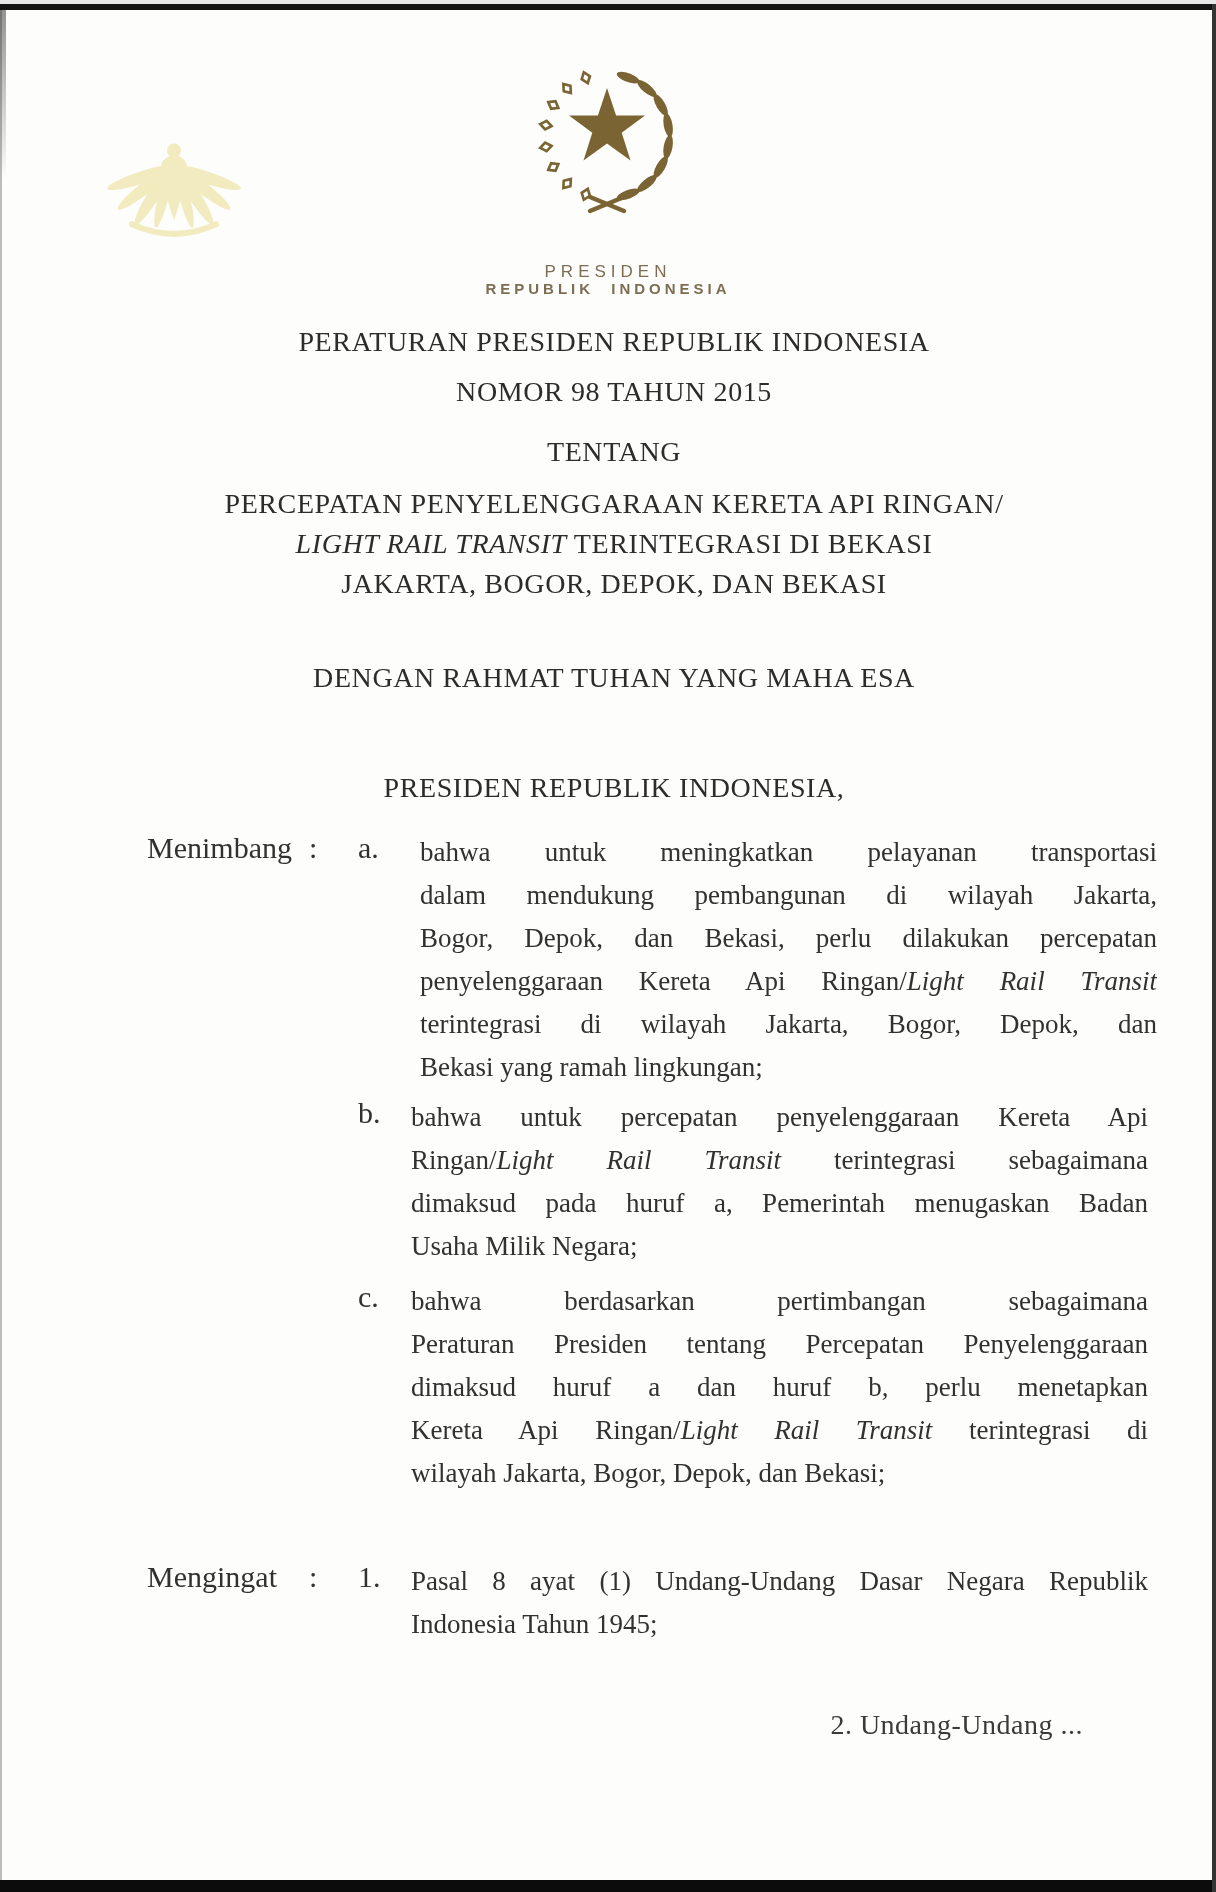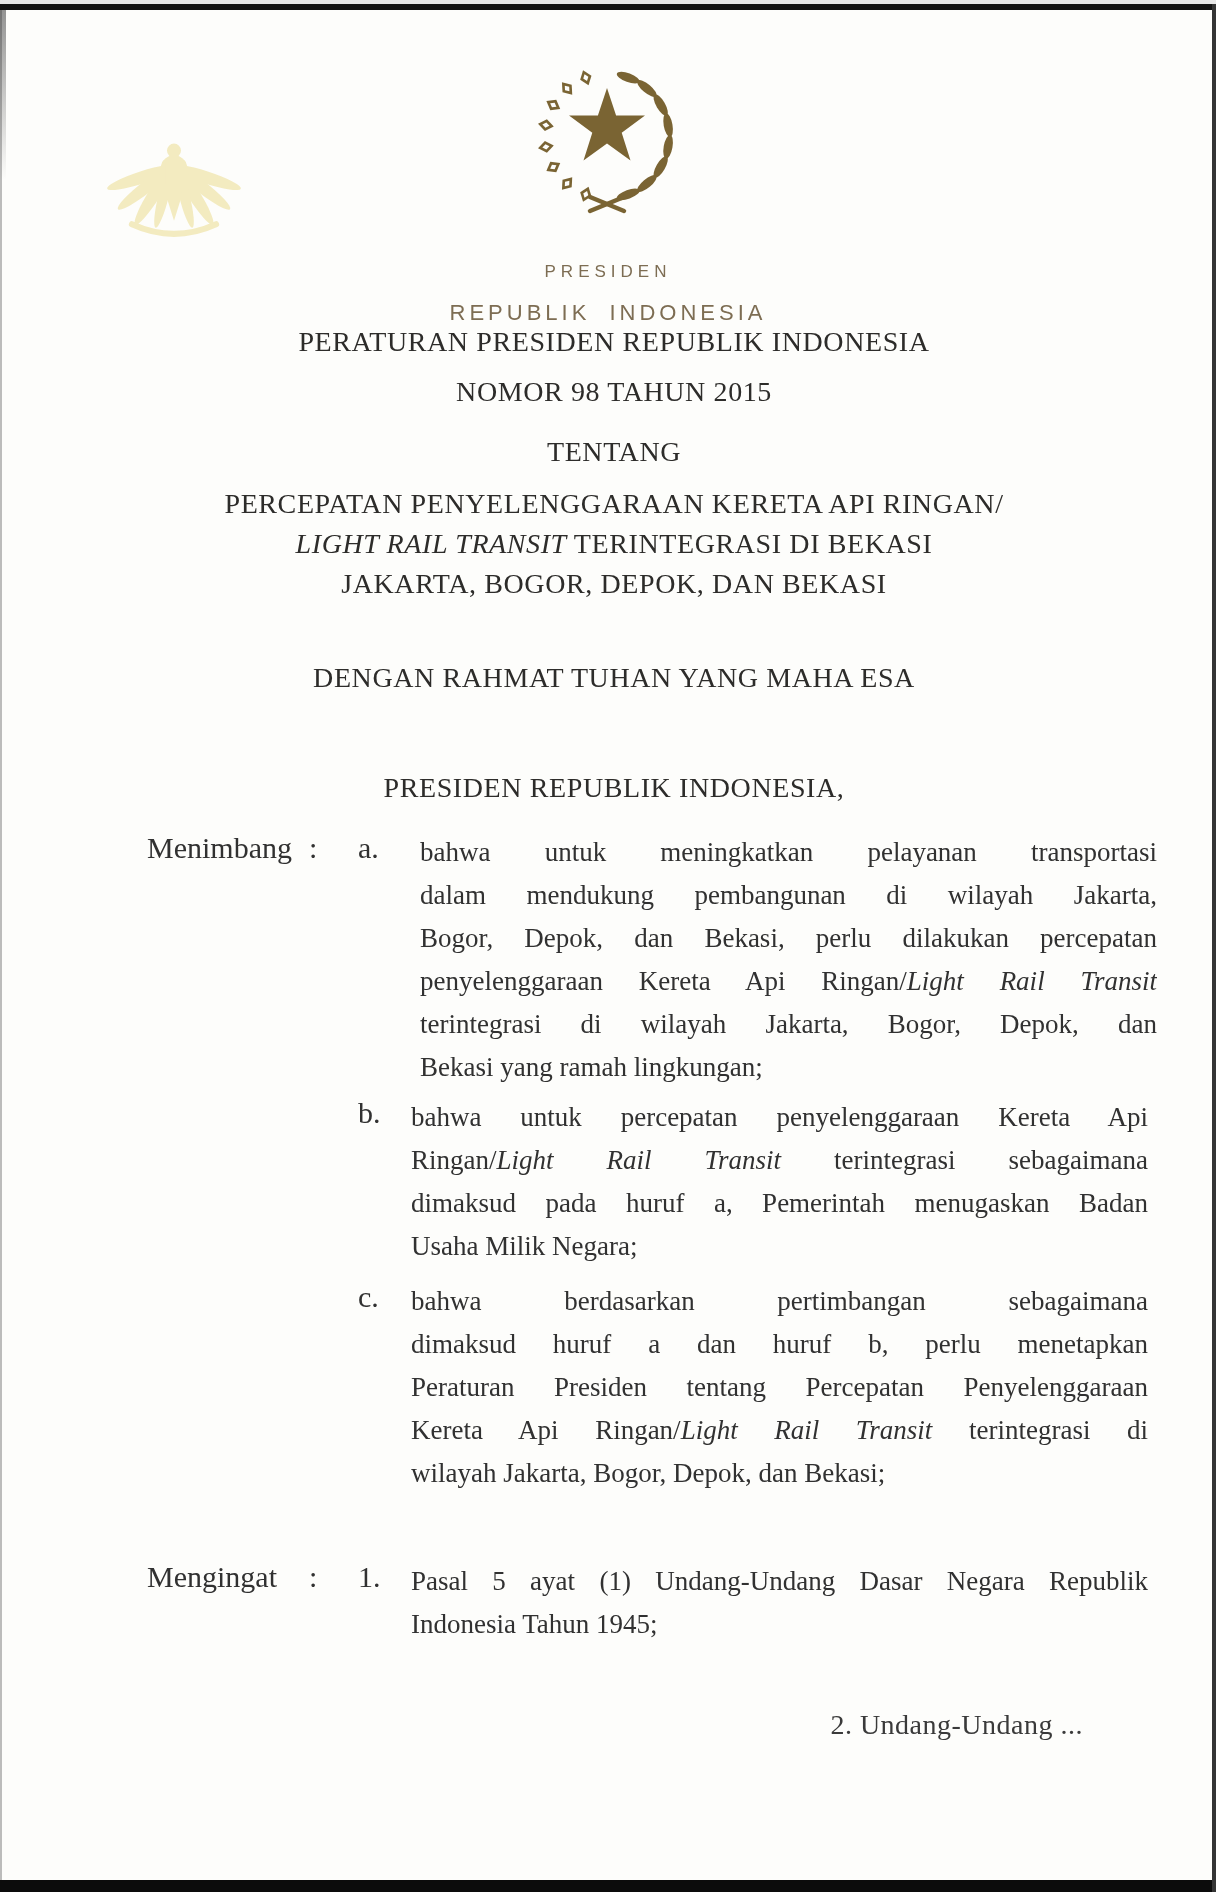--- a/index.html
+++ b/index.html
@@ -18,21 +18,21 @@
   
   .watermark{position:absolute;left:85px;top:66px;width:178px;height:184px;color:var(--watermark_yellow,#f4ecc0);filter:blur(.6px);}
   .watermark svg{width:100%;height:100%;}
   
   .emblem{position:absolute;left:521px;top:52px;width:172px;height:162px;color:var(--emblem_gold,#7a6433);}
   .emblem svg{width:100%;height:100%;}
   
   .letterhead{position:absolute;left:0;width:1216px;text-align:center;
     font-family:"Liberation Sans", sans-serif;color:var(--letterhead_brown,#7d6d53);}
   .lh1{top:258px;font-size:17px;letter-spacing:5px;}
-  .lh2{top:296px;font-size:22px;letter-spacing:4px;word-spacing:9px;}
+  .lh2{top:276px;font-size:15px;letter-spacing:4px;word-spacing:9px;font-weight:bold;}
   
   .cline{position:absolute;left:12px;width:1204px;text-align:center;
     font-size:28px;letter-spacing:.6px;color:#2d2c2a;white-space:nowrap;font-family:Liberation Serif, serif;}
   .it{font-style:italic;}
   
   .blabel{position:absolute;font-size:30px;color:#313131;}
   
   .pblock{position:absolute;width:737px;}
   .pl{width:737px;height:43px;line-height:43px;font-size:27px;color:#313131;
       text-align:justify;text-align-last:justify;overflow:hidden;white-space:normal;}
@@ -158,29 +158,29 @@
   <div class="pblock" style="left:411px;top:1092px">
     <div class="pl">bahwa untuk percepatan penyelenggaraan Kereta Api</div>
     <div class="pl"><span>Ringan/</span><span class="it">Light Rail Transit</span><span> terintegrasi sebagaimana</span></div>
     <div class="pl">dimaksud pada huruf a, Pemerintah menugaskan Badan</div>
     <div class="pl last">Usaha Milik Negara;</div>
   </div>
 
   <div class="blabel" style="left:358px;top:1276px">c.</div>
   <div class="pblock" style="left:411px;top:1276px">
     <div class="pl">bahwa berdasarkan pertimbangan sebagaimana</div>
+    <div class="pl">Peraturan Presiden tentang Percepatan Penyelenggaraan</div>
     <div class="pl">dimaksud huruf a dan huruf b, perlu menetapkan</div>
-    <div class="pl">Peraturan Presiden tentang Percepatan Penyelenggaraan</div>
     <div class="pl"><span>Kereta Api Ringan/</span><span class="it">Light Rail Transit</span><span> terintegrasi di</span></div>
     <div class="pl last">wilayah Jakarta, Bogor, Depok, dan Bekasi;</div>
   </div>
 
   <div class="blabel" style="left:147px;top:1556px">Mengingat</div>
   <div class="blabel" style="left:309px;top:1556px">:</div>
   <div class="blabel" style="left:358px;top:1556px">1.</div>
   <div class="pblock" style="left:411px;top:1556px">
-    <div class="pl">Pasal 5 ayat (1) Undang-Undang Dasar Negara Republik</div>
+    <div class="pl">Pasal 8 ayat (1) Undang-Undang Dasar Negara Republik</div>
     <div class="pl last">Indonesia Tahun 1945;</div>
   </div>
 
   <div class="catchword">2. Undang-Undang ...</div>
 
 </div>
 
 </body></html>

